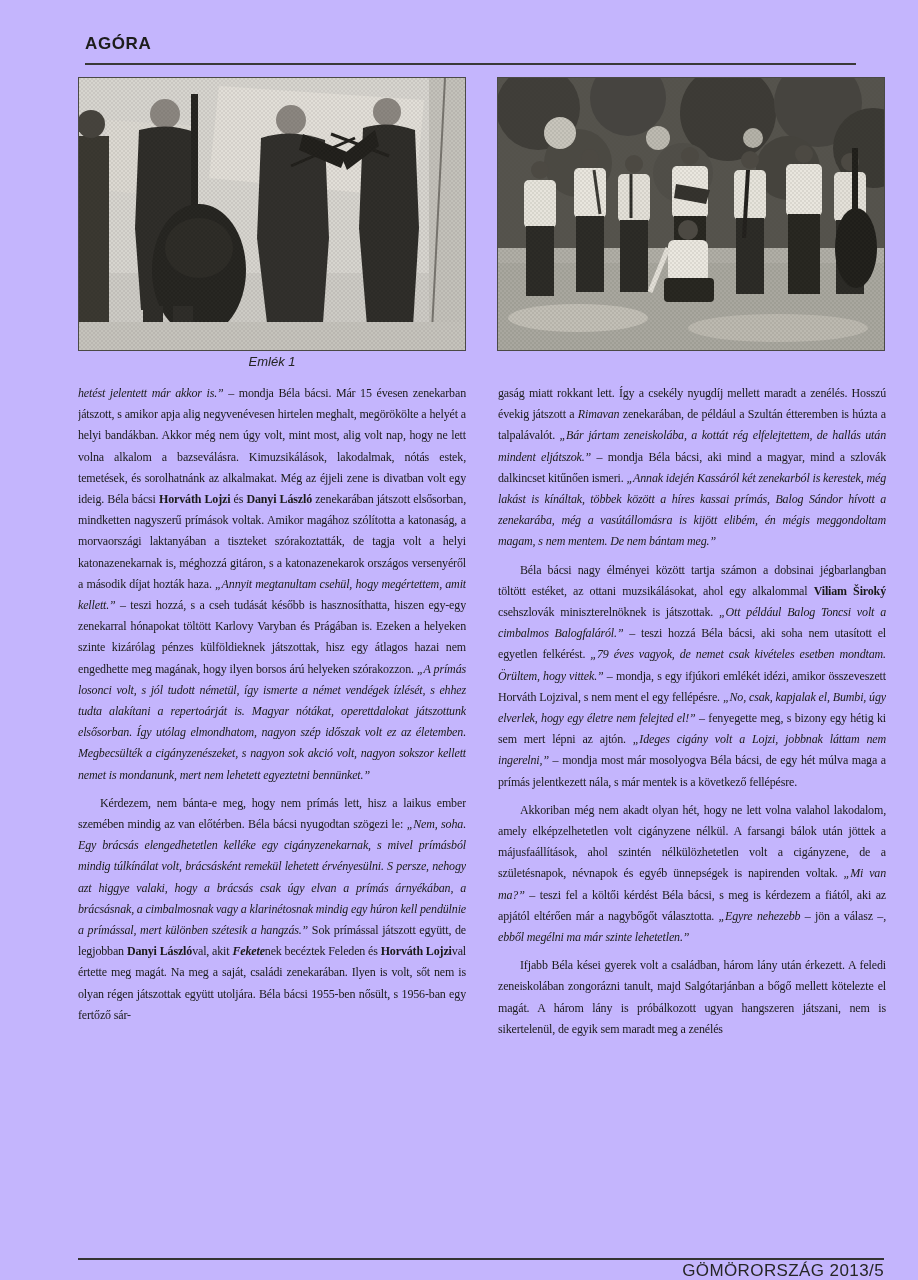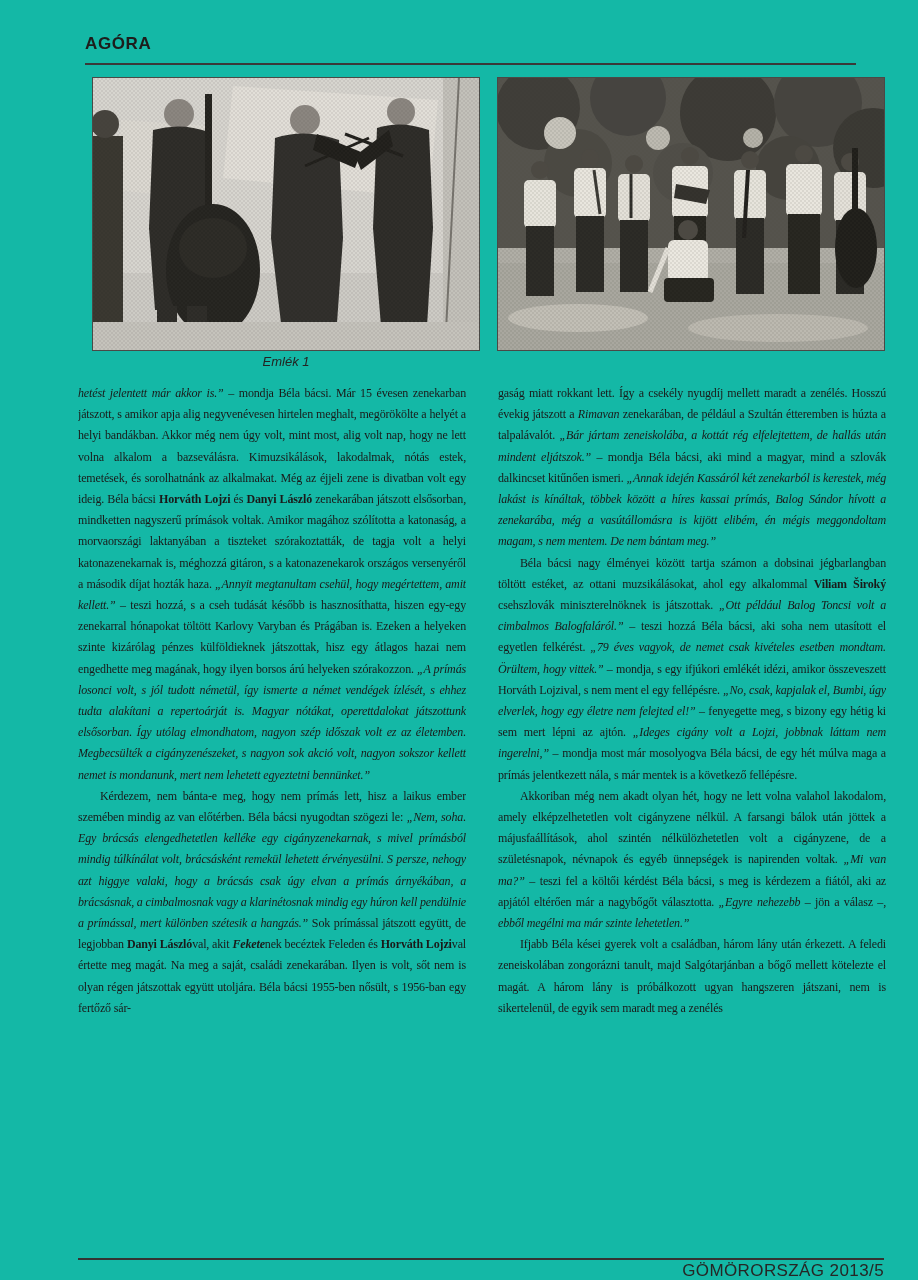--- a/index.html
+++ b/index.html
@@ -3,37 +3,37 @@
 <meta charset="utf-8">
 <style>
   html,body{margin:0;padding:0;}
   body{
     width:918px;height:1280px;
     background:#f7f6f2;
     font-family:"Liberation Serif", serif;
     color:#191918;
     overflow:hidden;
   }
-  .page{position:relative;width:918px;height:1280px;background:#14b8a6;overflow:hidden;}
+  .page{position:relative;width:918px;height:1280px;background:#c4b5fd;overflow:hidden;}
 
   
   .section-header{
     position:absolute;left:85px;top:34px;
     font-family:"Liberation Sans", sans-serif;
     font-weight:700;font-size:17px;letter-spacing:.6px;color:#1d1d1c;
   }
   .header-rule{
     position:absolute;left:85px;top:63px;width:771px;height:2px;
     background:#3a3938;border:none;margin:0;
   }
 
   
   .photos-row{position:absolute;left:78px;top:77px;width:806px;}
   figure{margin:0;padding:0;position:absolute;top:0;}
-  figure.ph1{left:14px;}
+  figure.ph1{left:0;}
   figure.ph2{left:419px;}
   .photo-frame{
     width:386px;height:272px;border:1px solid #4a4946;display:block;
     background:#c9c7c1;
   }
   figcaption{
     text-align:center;margin-top:3px;
     font-family:"Liberation Sans", sans-serif;
     font-style:italic;font-size:13px;color:#232322;
   }
@@ -43,21 +43,21 @@
     position:absolute;left:78px;top:383px;width:808px;height:876px;
     display:flex;gap:32px;overflow:hidden;
   }
   .col{width:388px;overflow:hidden;}
   p.para{
     margin:0;padding:0;
     font-size:12px;line-height:21.2px;
     text-align:justify;letter-spacing:-0.15px;
     color:#1a1a19;
   }
-  p.para.indent{text-indent:22px;}
+  p.para.indent{text-indent:22px;margin-top:7px;}
   .seg-b{font-weight:700;}
   .seg-i{font-style:italic;}
   .seg-bi{font-weight:700;font-style:italic;}
 
   
   .footer-rule{
     position:absolute;left:78px;top:1258px;width:806px;height:2px;
     background:#343332;border:none;margin:0;
   }
   .page-number{

